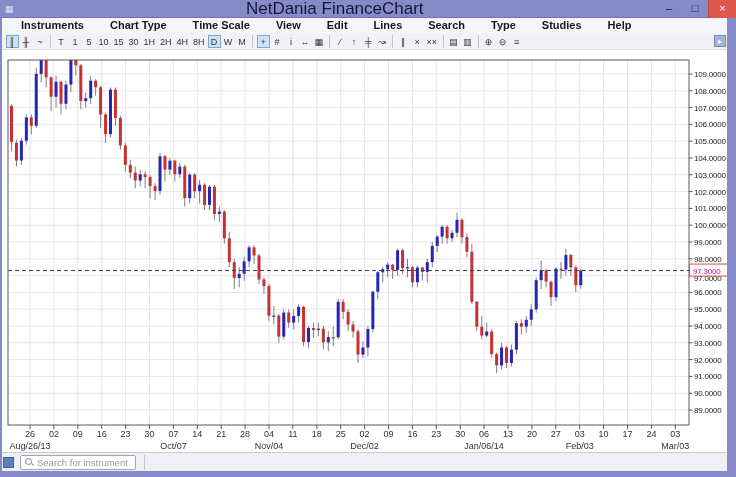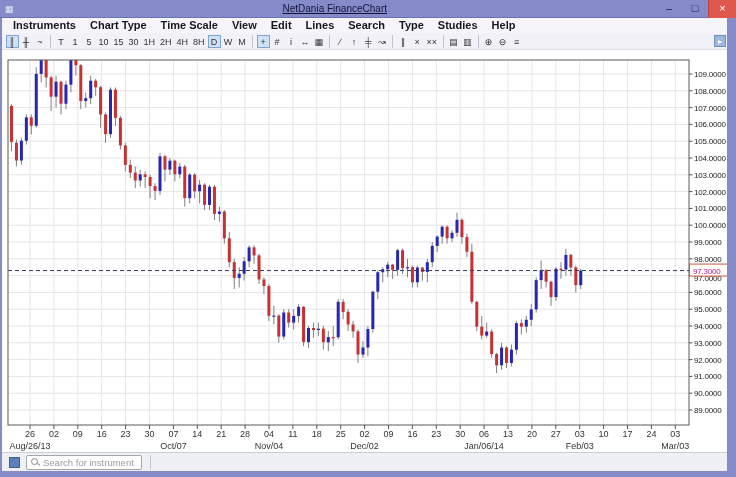--- a/index.html
+++ b/index.html
@@ -3,51 +3,51 @@
 <meta charset="utf-8">
 <style>
   * { box-sizing: border-box; margin: 0; padding: 0; }
   html,body { width:736px; height:477px; font-family:"Liberation Sans",sans-serif; }
   .window { position:relative; width:736px; height:477px; background:#ffffff; overflow:hidden; }
 
   
   .titlebar { position:absolute; top:0; left:0; right:0; height:18px; background:#858bc9;
               display:flex; align-items:center; border-bottom:1px solid #6d74b5; }
   .app-icon { margin-left:5px; font-size:9px; color:#e2e5f4; }
-  .title { flex:1; text-align:center; font-size:10px; color:#14143a;text-decoration:underline; }
+  .title { flex:1; text-align:center; font-size:17px; color:#14143a; }
   .win-controls { display:flex; align-items:stretch; height:18px; }
   .winbtn { width:26px; text-align:center; font-size:11px; color:#1b1b40; line-height:17px; }
   .close-btn { width:28px; background:#e0574d; color:#fff; text-align:center; line-height:17px;
                font-size:11px; border-left:1px solid #b9463e; }
   .frame-left { position:absolute; left:0; top:18px; width:2px; bottom:0; background:#858bc9; }
   .frame-right { position:absolute; right:0; top:18px; width:9px; bottom:0; background:#858bc9; }
   .frame-bottom { position:absolute; left:0; right:0; bottom:0; height:6px; background:#858bc9; }
 
   
   .menubar { position:absolute; top:18px; left:2px; right:9px; height:15px; background:#f6f6fa;
-             display:flex; align-items:center; padding-left:4px; }
+             display:flex; align-items:center; padding-left:12px;gap:12px; }
   .menu-item { font-size:11px; font-weight:bold; color:#16161f; padding:0 7px; line-height:15px; white-space:nowrap; }
 
   
   .toolbar { position:absolute; top:33px; left:2px; right:9px; height:17px; background:#f1f1f7;
              display:flex; align-items:center; padding-left:3px; border-bottom:1px solid #dcdce4; }
   .tbtn { min-width:13px; height:13px; line-height:12px; text-align:center; font-size:9px; color:#333;
           margin:0 0.5px; padding:0 1px; border:1px solid transparent; white-space:nowrap; }
   .tbtn.sel { background:#cfe2f5; border-color:#7fa6d2; }
   .tsep { width:1px; height:13px; background:#c2c2cc; margin:0 3px; }
   .tbtn-overflow { position:absolute; right:1px; top:2px; width:12px; height:12px; background:#9db8dc;
                    border:1px solid #6e8fbd; font-size:8px; color:#fff; text-align:center; line-height:11px; }
 
   
   .instrument-label { position:absolute; top:51px; left:10px; font-size:9px; color:#222; z-index:2; }
   #chart-svg { position:absolute; top:50px; left:0; }
 
   
   .statusbar { position:absolute; left:2px; right:9px; top:452px; height:19px; background:#eef0f5;
-               border-top:1px solid #c9cdd6; display:flex; align-items:center; gap:6px; padding-left:7px; }
+               border-top:1px solid #c9cdd6; display:flex; align-items:center; gap:6px; padding-left:1px; }
   .status-square { width:11px; height:11px; background:#5c80ba; border:1px solid #41608f; }
   .searchbox { display:flex; align-items:center; width:116px; height:15px; background:#fff;
                border:1px solid #a5a5af; border-radius:2px; padding-left:4px; gap:3px; }
   .mag { position:relative; width:9px; height:9px; flex:none; }
   .mag::before { content:""; position:absolute; left:0; top:0; width:5px; height:5px;
                  border:1.3px solid #888; border-radius:50%; }
   .mag::after { content:""; position:absolute; left:5.8px; top:6px; width:3.4px; height:1.3px;
                 background:#888; transform:rotate(45deg); }
   .searchbox input { border:none; outline:none; flex:1; font-size:9.5px; color:#333; background:transparent;
                      font-family:inherit; min-width:0; }

